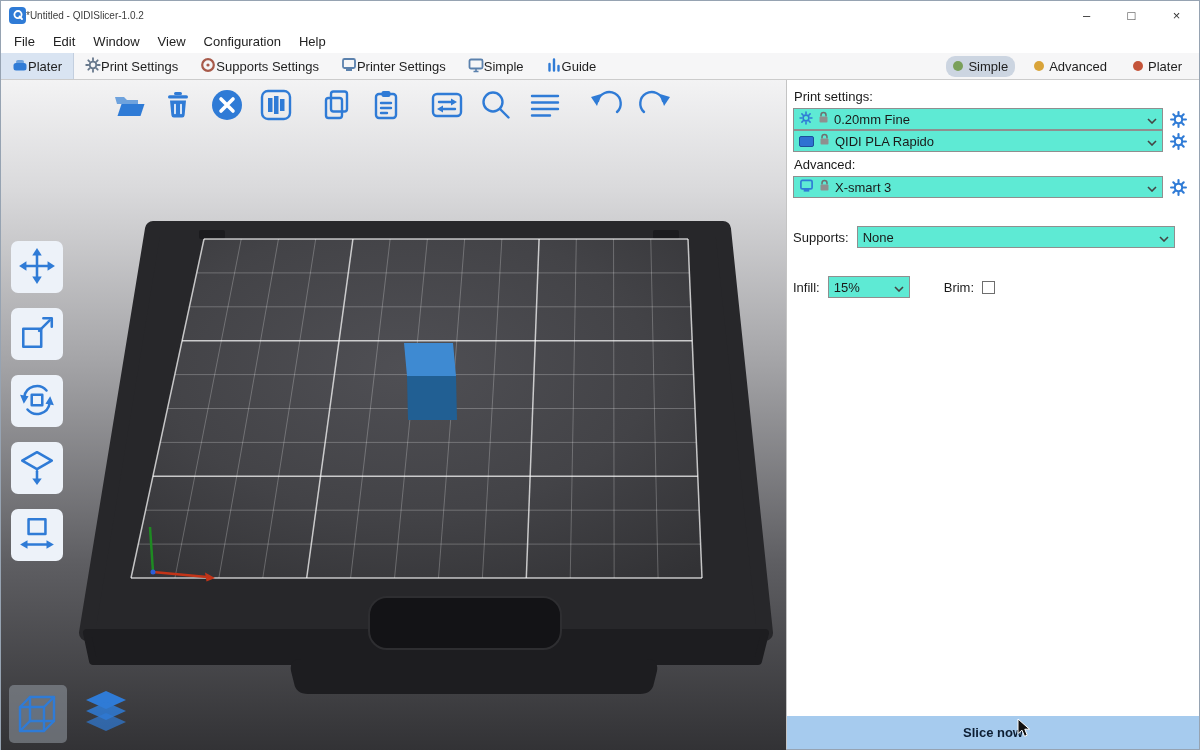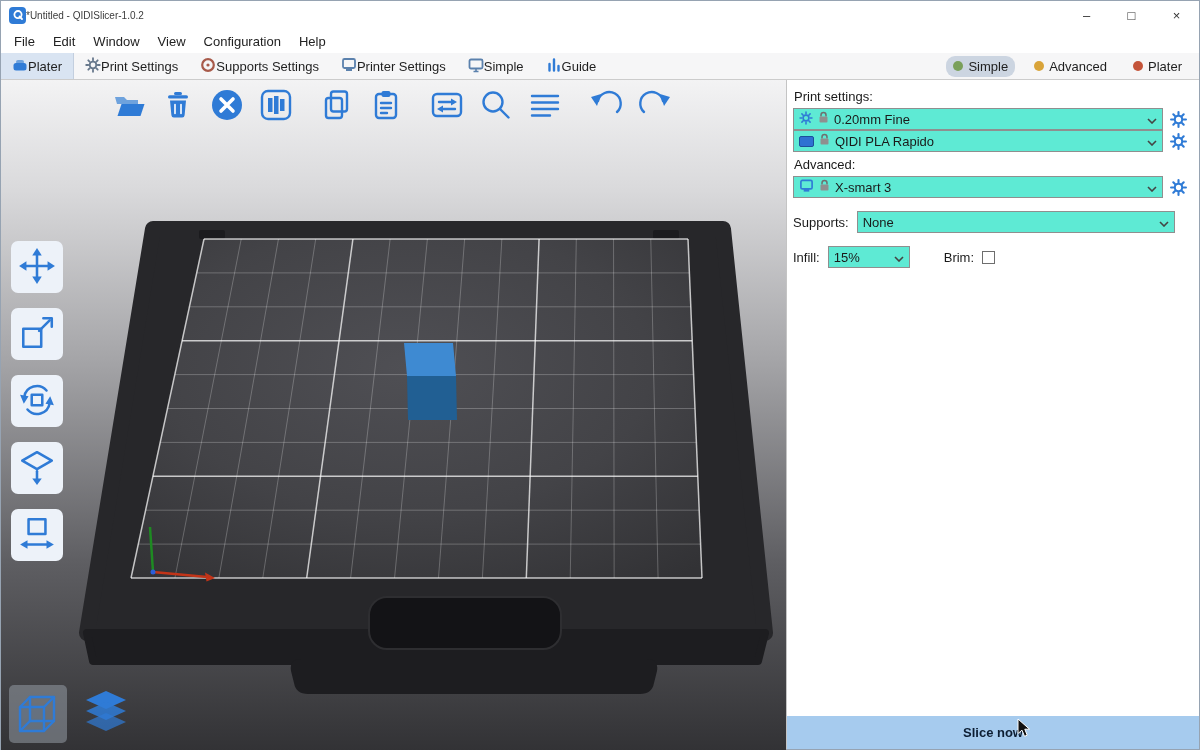--- a/index.html
+++ b/index.html
@@ -53,21 +53,21 @@
 
   
   .sidebar{flex:1;background:#fff;border-left:1px solid #c4c4c4;position:relative;padding:4px 12px 40px 6px;}
   .sb-label{margin:5px 0 4px 1px;}
   .combo-row{display:flex;align-items:center;gap:6px;}
   .combo{flex:1;height:22px;border:1px solid #8f8f8f;background:#5eead4;display:flex;align-items:center;gap:5px;padding:0 5px;min-width:0;}
   .combo .txt{white-space:nowrap;overflow:hidden;}
   .combo .chev{margin-left:auto;flex:0 0 auto;}
   .swatch{width:15px;height:11px;background:#2e72d2;border:1px solid #1d4f9a;border-radius:2px;flex:0 0 auto;}
   .gearbtn{flex:0 0 auto;display:flex;align-items:center;justify-content:center;width:18px;height:18px;}
-  .inline-row{display:flex;align-items:center;margin-top:13px;gap:8px;}
+  .inline-row{display:flex;align-items:center;margin-top:28px;gap:8px;}
   .combo.small{flex:0 0 82px;}
   .brim-label{margin-left:26px;}
   .checkbox{width:13px;height:13px;border:1px solid #6e6e6e;background:#fff;flex:0 0 auto;}
   .slice-btn{position:absolute;left:0;right:0;bottom:0;height:33px;background:#a6cbee;border:none;
     font-family:inherit;font-weight:bold;font-size:13px;color:#0d1e33;}
   .cursor{position:absolute;left:230px;top:638px;pointer-events:none;z-index:9;}
 </style>
 </head>
 <body>
 

